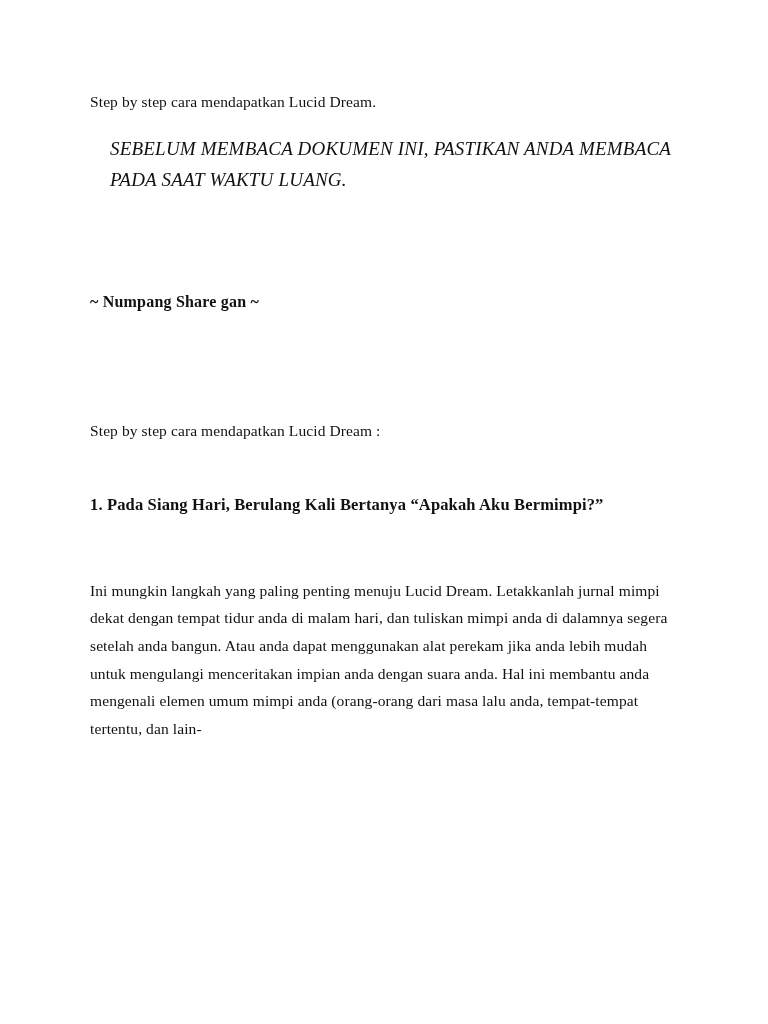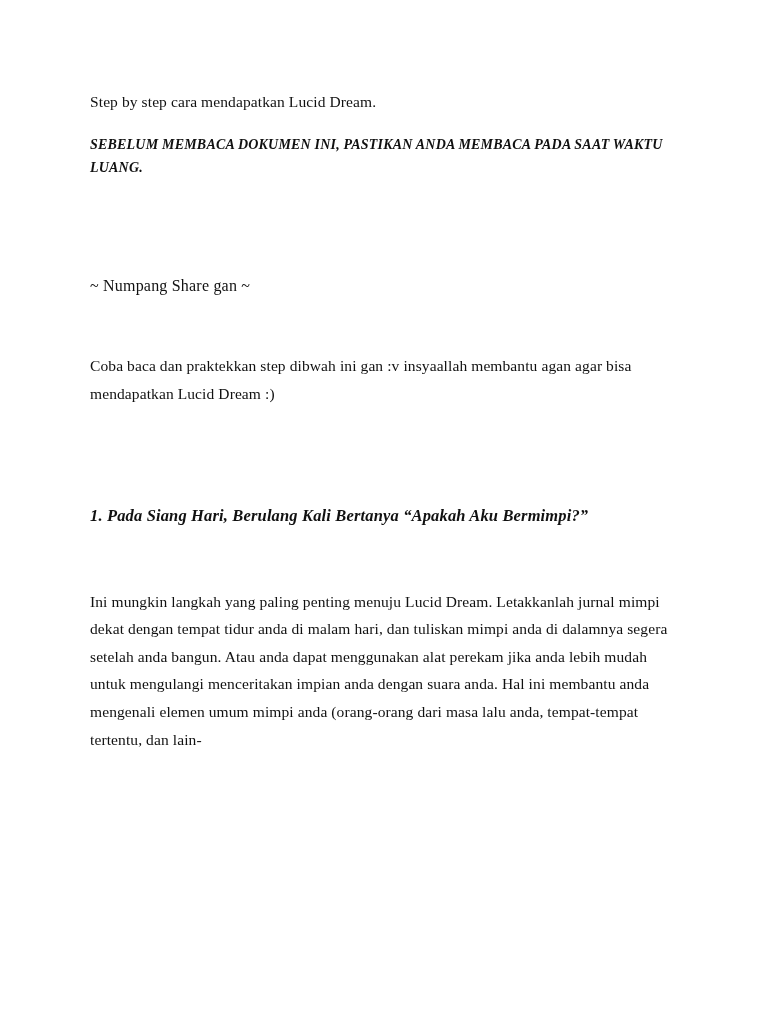--- a/index.html
+++ b/index.html
@@ -29,51 +29,51 @@
     margin: 0;
     font-size: 15.5px;
     line-height: 1.78;
     letter-spacing: 0.1px;
     color: #111111;
   }
   .intro-line {
     margin-bottom: 17px;
   }
   .warning {
-    font-weight: bold;
+    font-weight: normal;
     font-style: italic;
-    font-size: 14px;
+    font-size: 19px;
     line-height: 1.68;
     letter-spacing: 0.2px;
+    margin-left: 20px;
   }
   .spacer-lg {
     height: 92px;
   }
   .spacer-md {
     height: 52px;
   }
   .spacer-sm {
     height: 48px;
   }
   .share-line {
-    font-weight: normal;
+    font-weight: bold;
     font-size: 16px;
     letter-spacing: 0.2px;
   }
   .para {
     font-size: 15.5px;
     line-height: 1.78;
   }
   .heading {
     font-weight: bold;
     font-size: 16.5px;
     letter-spacing: 0.15px;
     line-height: 1.6;
     margin-bottom: 14px;
-    font-style: italic;
   }
   .section {
     margin-bottom: 0;
   }
   .gap-after-para {
     height: 44px;
   }
 </style>
 </head>
 <body>
@@ -84,24 +84,24 @@
     <p class="intro-line">Step by step cara mendapatkan Lucid Dream.</p>
 
     <p class="warning">SEBELUM MEMBACA DOKUMEN INI, PASTIKAN ANDA MEMBACA PADA SAAT WAKTU LUANG.</p>
 
     <div class="spacer-lg"></div>
 
     <p class="share-line">~ Numpang Share gan ~</p>
 
     <div class="spacer-md"></div>
 
-    <p class="para">Coba baca dan praktekkan step dibwah ini gan :v insyaallah membantu agan agar bisa mendapatkan Lucid Dream :)</p>
 
     <div class="spacer-sm"></div>
 
+    <p class="para">Step by step cara mendapatkan Lucid Dream :</p>
 
     <div class="spacer-sm"></div>
 
     <div class="section">
       <p class="heading">1. Pada Siang Hari, Berulang Kali Bertanya “Apakah Aku Bermimpi?”</p>
     </div>
 
     <div class="gap-after-para"></div>
 
     <div class="section">

